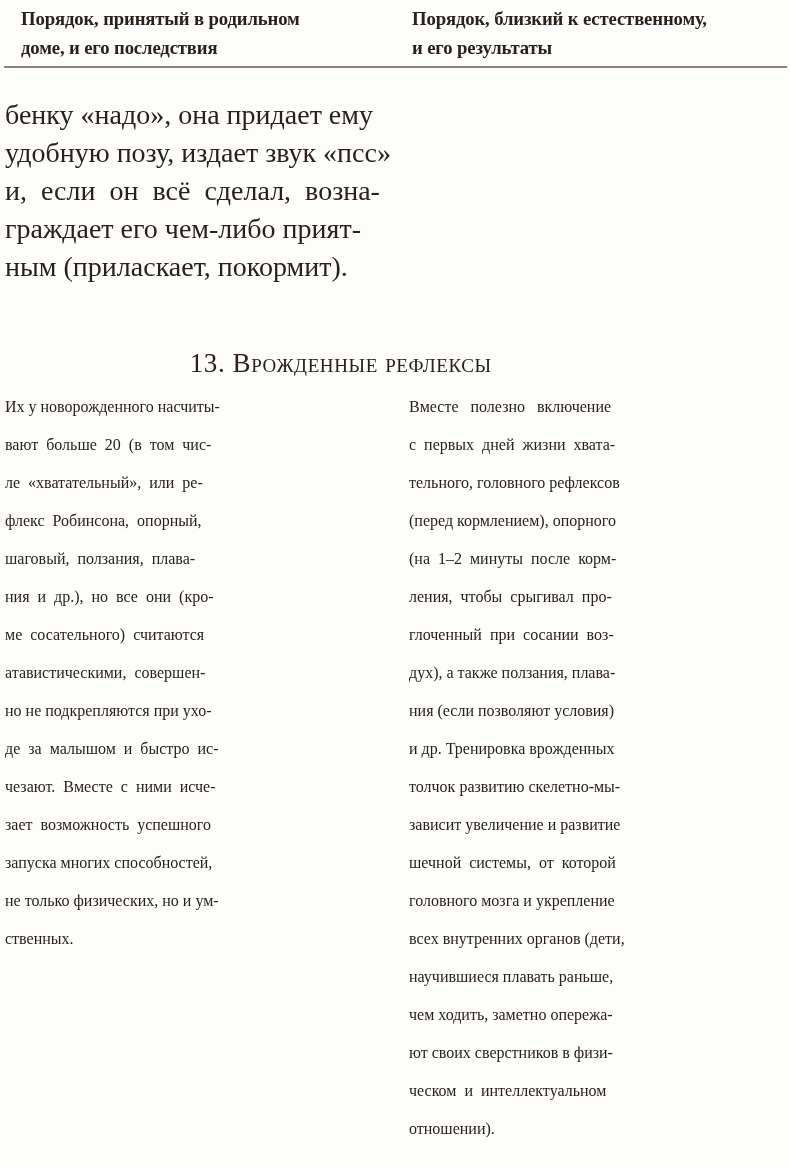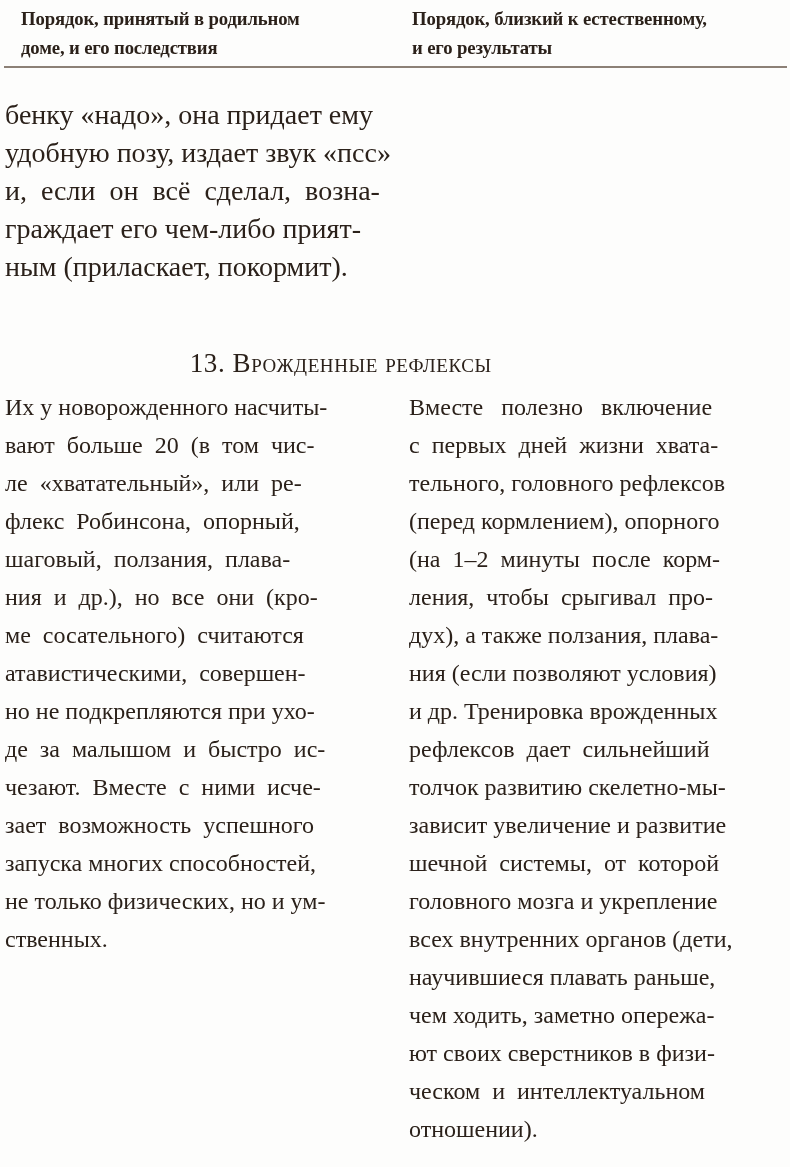--- a/index.html
+++ b/index.html
@@ -55,21 +55,21 @@
     top: 66px;
     left: 4px;
     width: 783px;
     height: 0;
     border-top: 2px solid #8c8076;
   }
 
   
   .col-text {
     position: absolute;
-    font-size: 24px;
+    font-size: 16px;
     line-height: 38px;
     color: #2b211a;
   }
 
   .col-text .ln {
     display: block;
     white-space: pre;
     height: 38px;
   }
 
@@ -158,24 +158,24 @@
     <span class="ln">ственных.</span>
   </div>
 
   <div class="col-text body-col-right">
     <span class="ln">Вместе   полезно   включение</span>
     <span class="ln">с  первых  дней  жизни  хвата-</span>
     <span class="ln">тельного, головного рефлексов</span>
     <span class="ln">(перед кормлением), опорного</span>
     <span class="ln">(на  1–2  минуты  после  корм-</span>
     <span class="ln">ления,  чтобы  срыгивал  про-</span>
+    <span class="ln">глоченный  при  сосании  воз-</span>
     <span class="ln">дух), а также ползания, плава-</span>
     <span class="ln">ния (если позволяют условия)</span>
     <span class="ln">и др. Тренировка врожденных</span>
-    <span class="ln">рефлексов  дает  сильнейший</span>
     <span class="ln">толчок развитию скелетно-мы-</span>
     <span class="ln">зависит увеличение и развитие</span>
     <span class="ln">шечной  системы,  от  которой</span>
     <span class="ln">головного мозга и укрепление</span>
     <span class="ln">всех внутренних органов (дети,</span>
     <span class="ln">научившиеся плавать раньше,</span>
     <span class="ln">чем ходить, заметно опережа-</span>
     <span class="ln">ют своих сверстников в физи-</span>
     <span class="ln">ческом  и  интеллектуальном</span>
     <span class="ln">отношении).</span>

